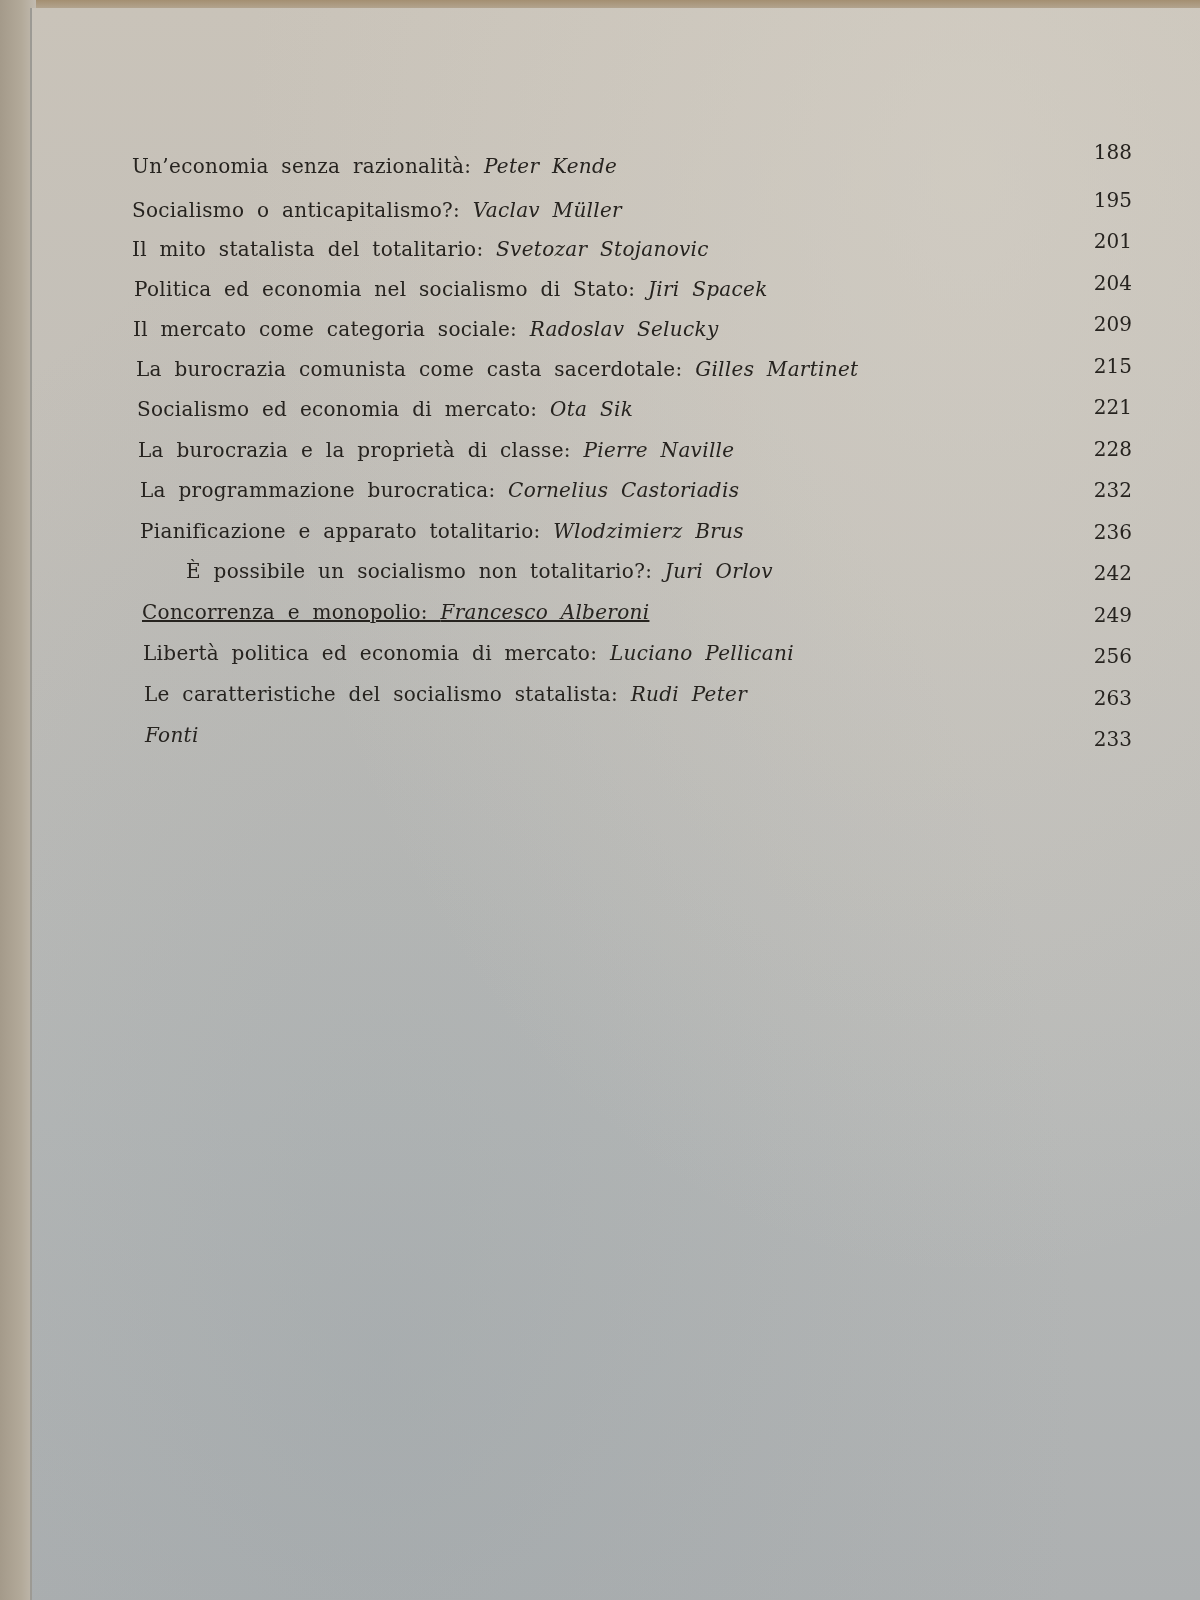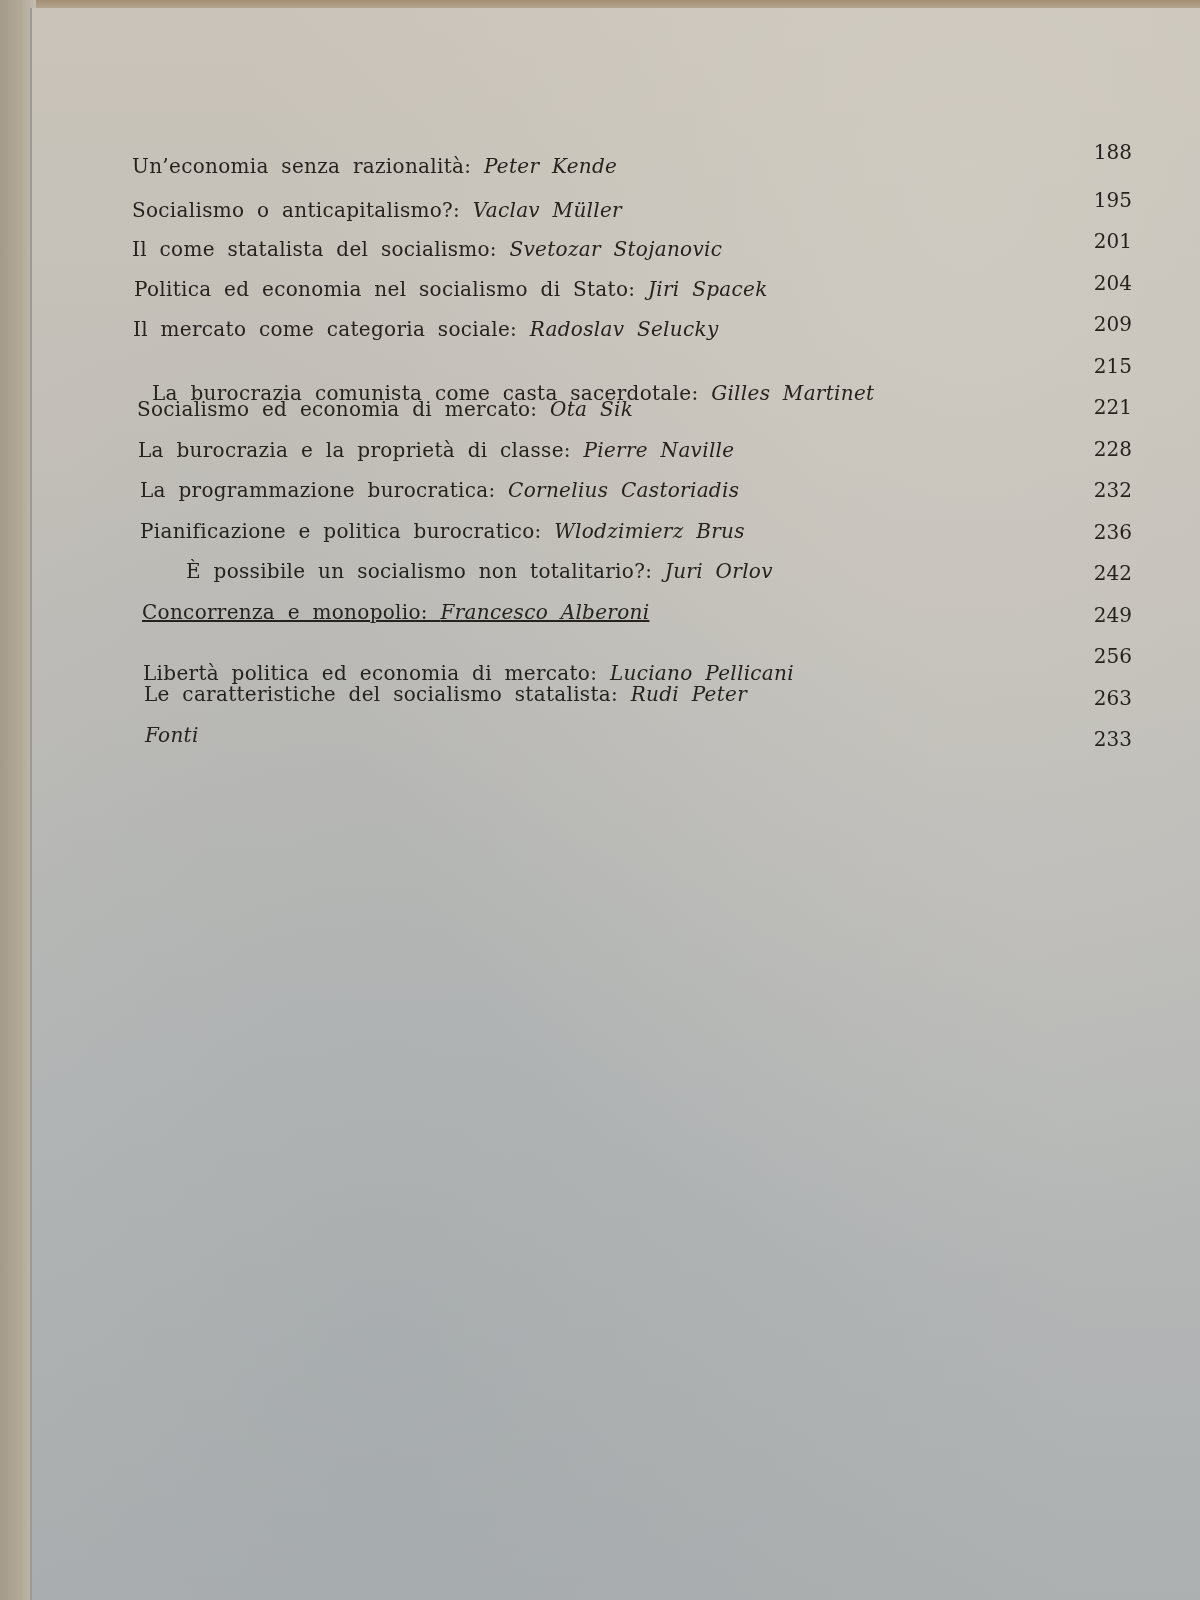--- a/index.html
+++ b/index.html
@@ -93,41 +93,41 @@
 
     <div class="toc-row">
       <span class="entry" style="top:10px;">
         <span class="title">Socialismo o anticapitalismo?: </span><span class="author">Vaclav Müller</span>
       </span>
       <span class="page-num">195</span>
     </div>
 
     <div class="toc-row">
       <span class="entry" style="top:8px;">
-        <span class="title">Il come statalista del socialismo: </span><span class="author">Svetozar Stojanovic</span>
+        <span class="title">Il mito statalista del totalitario: </span><span class="author">Svetozar Stojanovic</span>
       </span>
       <span class="page-num">201</span>
     </div>
 
     <div class="toc-row">
       <span class="entry" style="top:6px; left:2px;">
         <span class="title">Politica ed economia nel socialismo di Stato: </span><span class="author">Jiri Spacek</span>
       </span>
       <span class="page-num">204</span>
     </div>
 
     <div class="toc-row">
       <span class="entry" style="top:5px; left:1px;">
         <span class="title">Il mercato come categoria sociale: </span><span class="author">Radoslav Selucky</span>
       </span>
       <span class="page-num">209</span>
     </div>
 
     <div class="toc-row">
-      <span class="entry" style="top:3px; left:20px;margin-top:24px;">
+      <span class="entry" style="top:3px; left:4px;">
         <span class="title">La burocrazia comunista come casta sacerdotale: </span><span class="author">Gilles Martinet</span>
       </span>
       <span class="page-num">215</span>
     </div>
 
     <div class="toc-row">
       <span class="entry" style="top:2px; left:5px;">
         <span class="title">Socialismo ed economia di mercato: </span><span class="author">Ota Sik</span>
       </span>
       <span class="page-num">221</span>
@@ -142,41 +142,41 @@
 
     <div class="toc-row">
       <span class="entry" style="top:0px; left:8px;">
         <span class="title">La programmazione burocratica: </span><span class="author">Cornelius Castoriadis</span>
       </span>
       <span class="page-num">232</span>
     </div>
 
     <div class="toc-row">
       <span class="entry" style="top:-1px; left:8px;">
-        <span class="title">Pianificazione e politica burocratico: </span><span class="author">Wlodzimierz Brus</span>
+        <span class="title">Pianificazione e apparato totalitario: </span><span class="author">Wlodzimierz Brus</span>
       </span>
       <span class="page-num">236</span>
     </div>
 
     <div class="toc-row">
       <span class="entry" style="top:-2px; left:10px;margin-left:44px;">
         <span class="title">È possibile un socialismo non totalitario?: </span><span class="author">Juri Orlov</span>
       </span>
       <span class="page-num">242</span>
     </div>
 
     <div class="toc-row">
       <span class="entry" style="top:-3px; left:10px;text-decoration:underline;">
         <span class="title">Concorrenza e monopolio: </span><span class="author">Francesco Alberoni</span>
       </span>
       <span class="page-num">249</span>
     </div>
 
     <div class="toc-row">
-      <span class="entry" style="top:-3px; left:11px;margin-top:20px;">
+      <span class="entry" style="top:-3px; left:11px;">
         <span class="title">Libertà politica ed economia di mercato: </span><span class="author">Luciano Pellicani</span>
       </span>
       <span class="page-num">256</span>
     </div>
 
     <div class="toc-row">
       <span class="entry" style="top:-4px; left:12px;">
         <span class="title">Le caratteristiche del socialismo statalista: </span><span class="author">Rudi Peter</span>
       </span>
       <span class="page-num">263</span>

